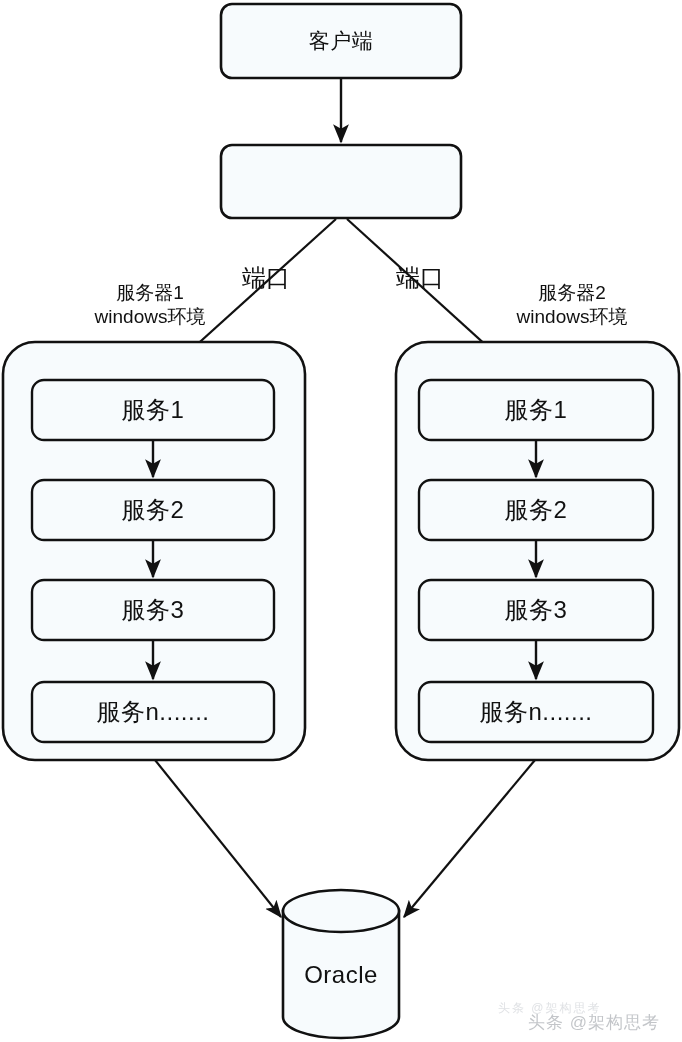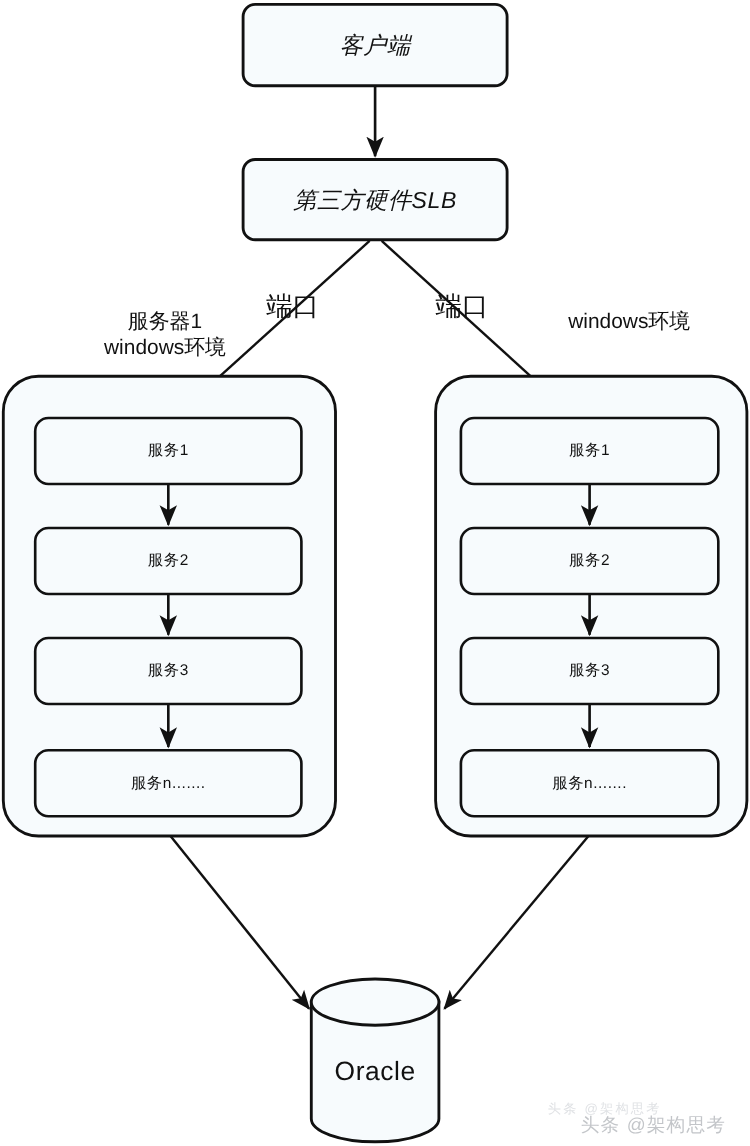--- a/index.html
+++ b/index.html
@@ -31,24 +31,23 @@
     align-items: center;
     justify-content: center;
     text-align: center;
     color: #111111;
     pointer-events: none;
     white-space: nowrap;
   }
   .box-label {
     font-size: 21px;
     letter-spacing: 0.5px;
-    font-style: italic;
   }
   .svc-label {
-    font-size: 14px;
+    font-size: 24px;
     letter-spacing: 0.5px;
   }
   .group-title {
     position: absolute;
     text-align: center;
     font-size: 19px;
     line-height: 1.28;
     color: #111111;
     white-space: nowrap;
   }
@@ -127,32 +126,32 @@
     <line x1="535" y1="760" x2="404" y2="917" stroke="#111111" stroke-width="2.2" marker-end="url(#arrowhead)"></line>
 
     <g>
       <path d="M283,911 L283,1017 A58,21 0 0 0 399,1017 L399,911 Z" fill="#f7fbfd" stroke="#111111" stroke-width="2.6"></path>
       <ellipse cx="341" cy="911" rx="58" ry="21" fill="#f7fbfd" stroke="#111111" stroke-width="2.6"></ellipse>
     </g>
   </svg>
 
   <div class="node-text box-label" style="left:221px; top:4px; width:240px; height:74px;">客户端</div>
 
-  <div class="node-text box-label" style="left:221px; top:145px; width:240px; height:73px;">第三方硬件SLB</div>
 
   <div class="edge-label" style="left:242px; top:262px;">端口</div>
 
   <div class="edge-label" style="left:396px; top:262px;">端口</div>
 
   <div class="group-title" style="left:40px; top:281px; width:220px;">
     <div>服务器1</div>
     <div>windows环境</div>
   </div>
 
   <div class="group-title" style="left:462px; top:281px; width:220px;">
+    <div>服务器2</div>
     <div>windows环境</div>
   </div>
 
   <div class="node-text svc-label" style="left:32px; top:380px; width:242px; height:60px;">服务1</div>
   <div class="node-text svc-label" style="left:32px; top:480px; width:242px; height:60px;">服务2</div>
   <div class="node-text svc-label" style="left:32px; top:580px; width:242px; height:60px;">服务3</div>
   <div class="node-text svc-label" style="left:32px; top:682px; width:242px; height:60px;">服务n.......</div>
 
   <div class="node-text svc-label" style="left:419px; top:380px; width:234px; height:60px;">服务1</div>
   <div class="node-text svc-label" style="left:419px; top:480px; width:234px; height:60px;">服务2</div>

